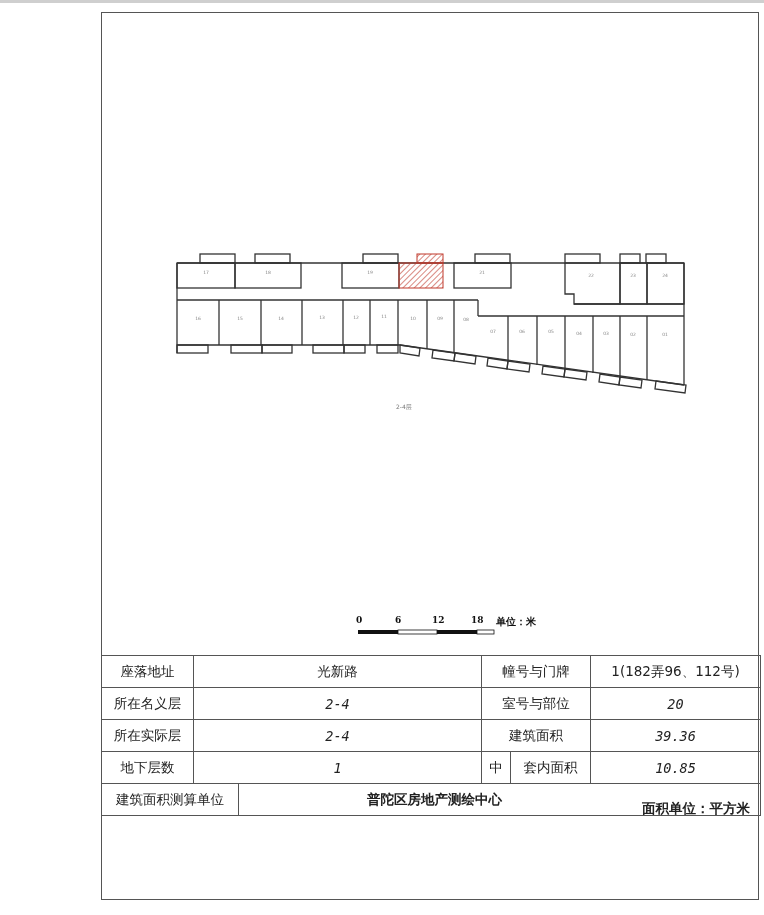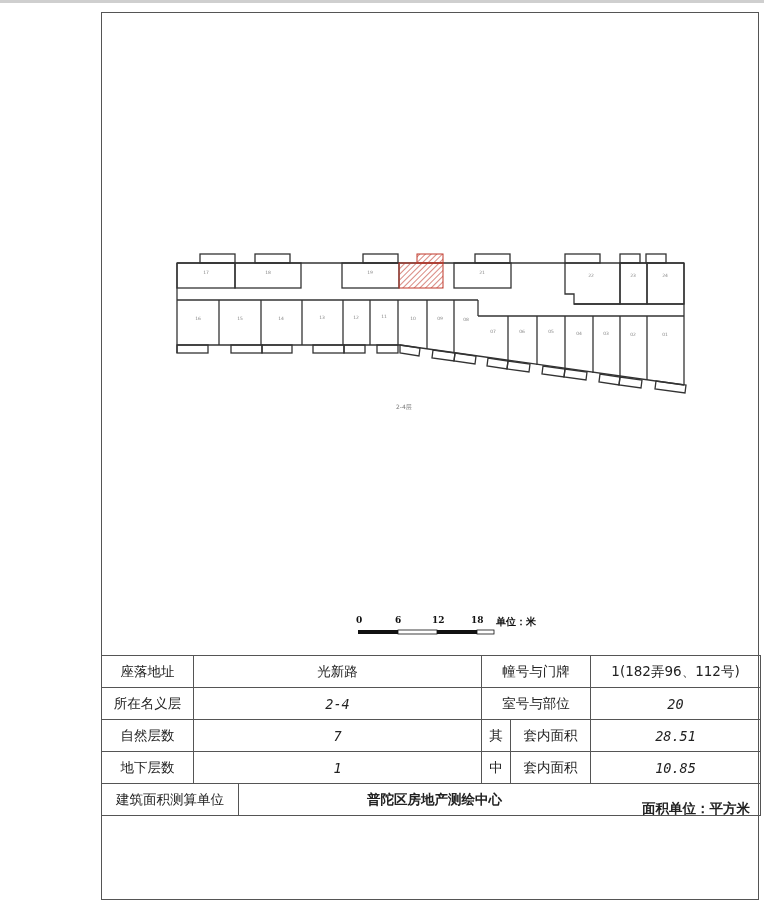--- a/index.html
+++ b/index.html
@@ -163,25 +163,24 @@
     <td colspan="2">幢号与门牌</td>
     <td>1(182弄96、112号)</td>
   </tr>
   <tr>
     <td>所在名义层</td>
     <td colspan="2" class="mono">2-4</td>
     <td colspan="2">室号与部位</td>
     <td class="mono">20</td>
   </tr>
   <tr>
-    <td>自然层数</td>
-    <td colspan="2" class="mono">7</td>
-    <td>其</td>
-    <td>套内面积</td>
-    <td class="mono">28.51</td>
+    <td>所在实际层</td>
+    <td colspan="2" class="mono">2-4</td>
+    <td colspan="2">建筑面积</td>
+    <td class="mono">39.36</td>
   </tr>
   <tr>
     <td>地下层数</td>
     <td colspan="2" class="mono">1</td>
     <td>中</td>
     <td>套内面积</td>
     <td class="mono">10.85</td>
   </tr>
   <tr class="row-last">
     <td colspan="2">建筑面积测算单位</td>

